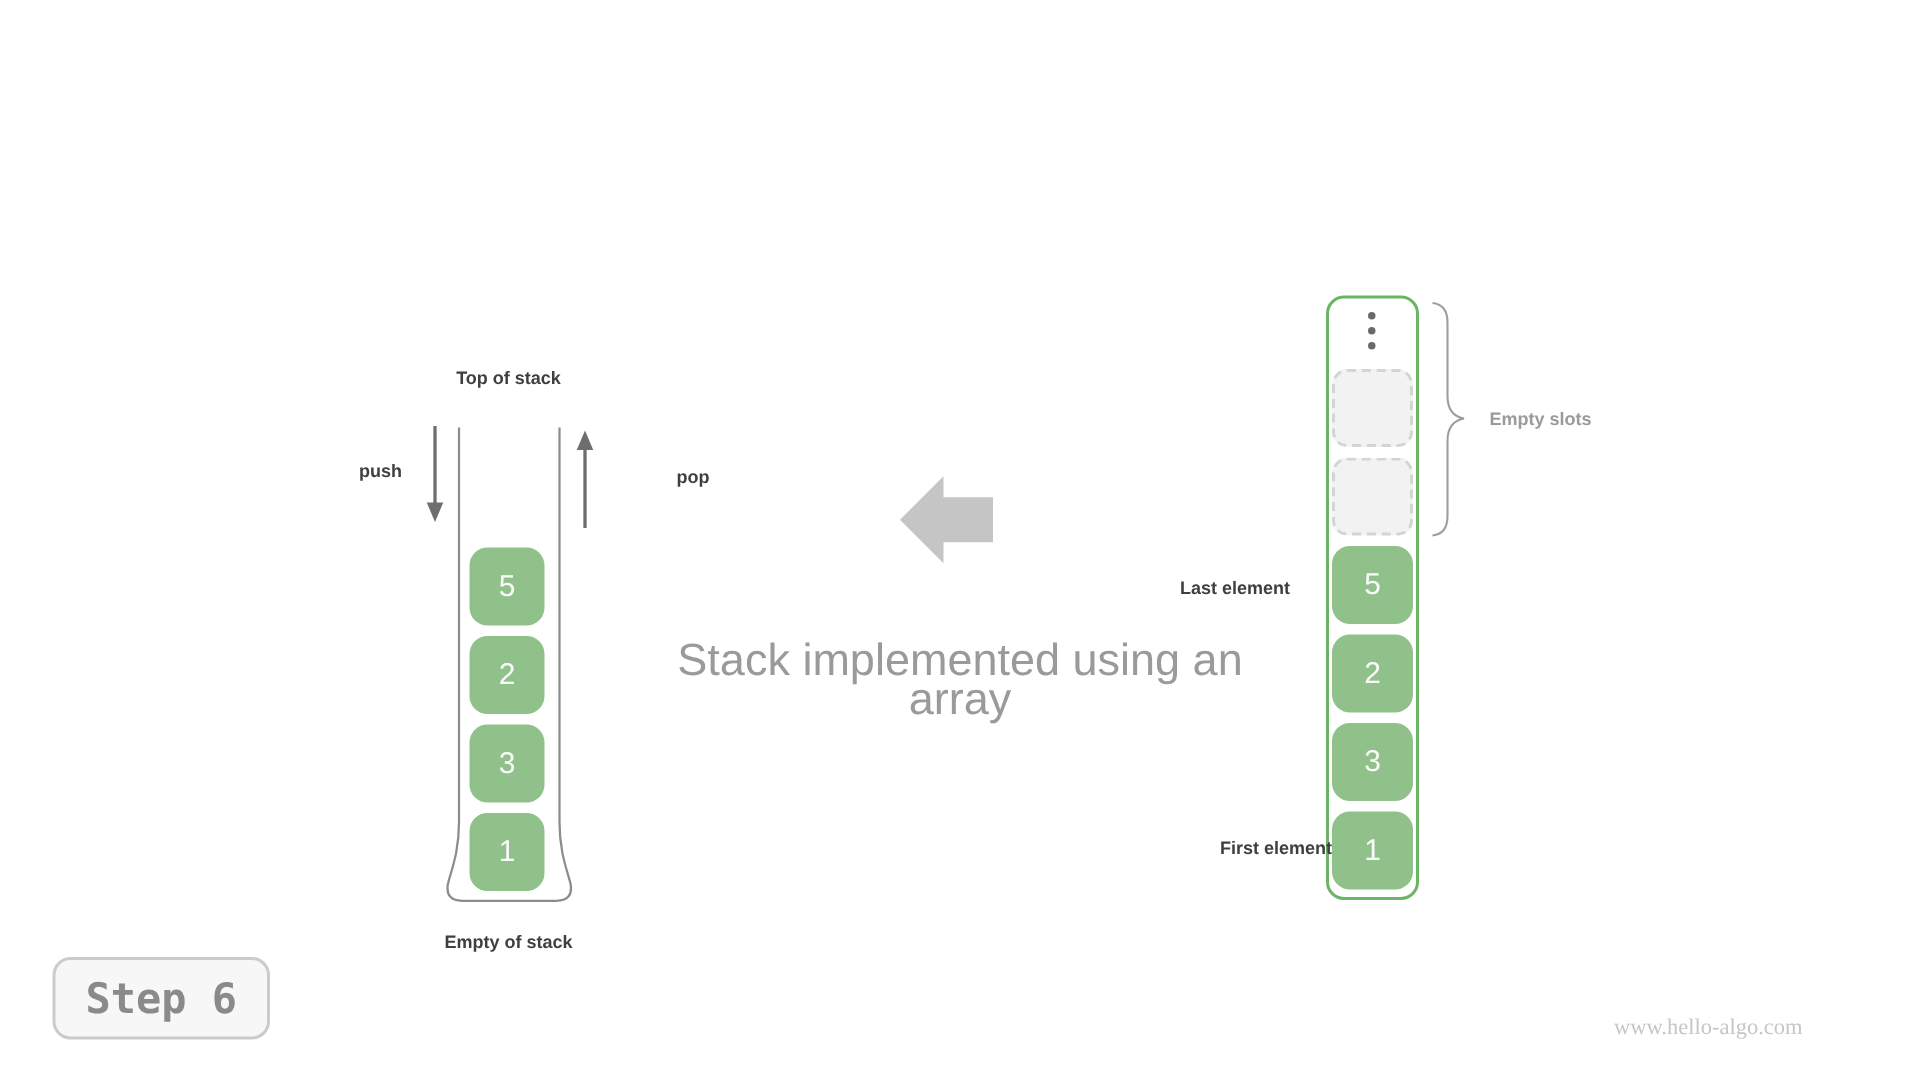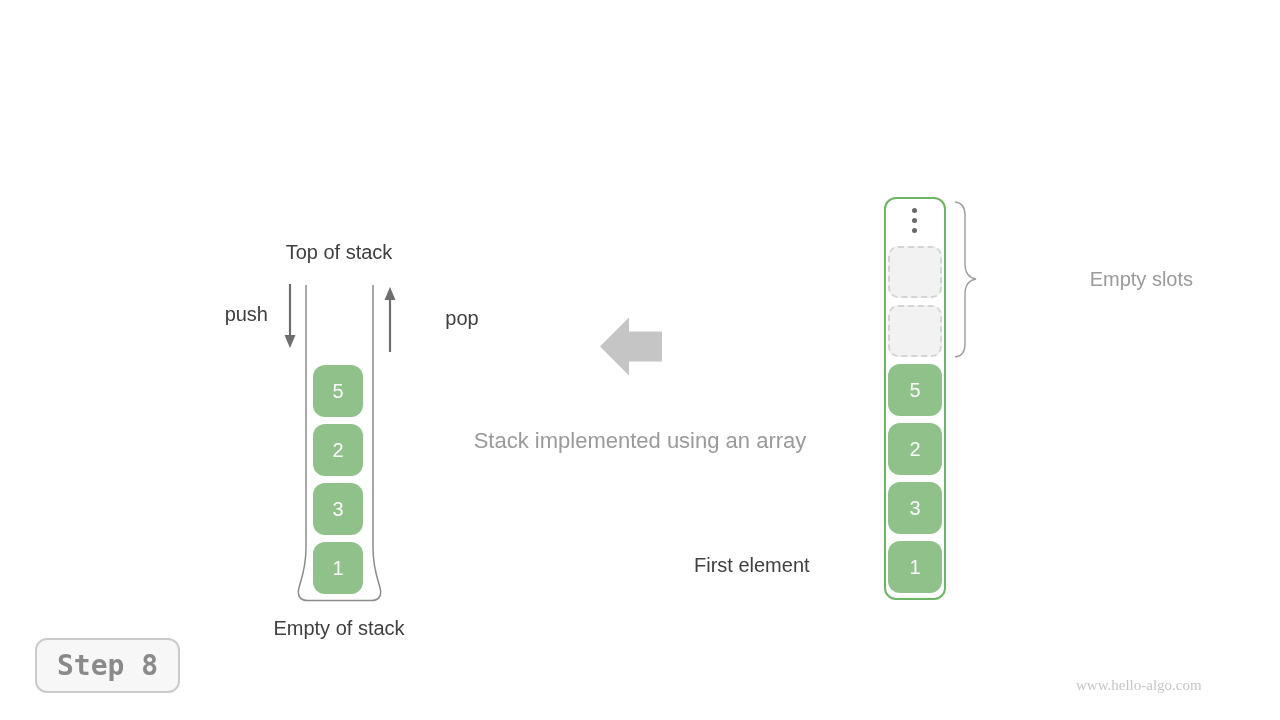--- a/index.html
+++ b/index.html
@@ -3,34 +3,34 @@
 <meta charset="utf-8">
 <style>
   * { margin:0; padding:0; box-sizing:border-box; }
   html,body { background:#ffffff; }
   .canvas {
     position:relative; width:1280px; height:720px; background:#ffffff;
     font-family:"Liberation Sans", sans-serif; overflow:hidden;
   }
   .overlay { position:absolute; left:0; top:0; width:1280px; height:720px; pointer-events:none; }
 
-  .label { position:absolute; line-height:24px; font-size:20px; font-weight:400; color:var(--text-dark); }
+  .label { position:absolute; line-height:24px; font-size:12px; font-weight:700; color:var(--text-dark); }
   .label.gray { color:var(--text-gray); }
   .caption {
     position:absolute; left:440px; top:428px; width:400px; text-align:center;
-    font-size:22px; font-weight:400; color:var(--text-gray); line-height:26px;
+    font-size:30px; font-weight:400; color:var(--text-gray); line-height:26px;
   }
 
   .top-label    { left:239px; top:240px; width:200px; text-align:center; }
   .push-label   { left:168px; top:302px; width:100px; text-align:right; }
   .pop-label    { left:412px; top:306px; width:100px; text-align:center; }
   .bottom-label { left:239px; top:616px; width:200px; text-align:center; }
-  .empty-label  { left:993px; top:267px; width:200px; text-align:right; }
+  .empty-label  { left:993px; top:267px; width:200px; text-align:left; }
   .last-label   { left:700px; top:380px; width:160px; text-align:right; }
-  .first-label  { left:694px; top:553px; width:160px; }
+  .first-label  { left:728px; top:553px; width:160px; text-align:right; }
 
   .cell-col { position:absolute; display:flex; flex-direction:column; gap:7px; align-items:center; }
   #left-cells { left:313px; top:365px; width:50px; }
   #right-col  { left:886px; top:246px; width:58px; }
 
   .cell {
     width:100%; height:52px; border-radius:12px;
     background:var(--cell-green); color:var(--cell-number-white);
     display:flex; align-items:center; justify-content:center;
     font-size:20px; font-weight:500;
@@ -112,20 +112,21 @@
   <div id="right-col" class="cell-col">
       <div class="empty-slot"></div>
       <div class="empty-slot"></div>
       <div class="cell">5</div>
       <div class="cell">2</div>
       <div class="cell">3</div>
       <div class="cell">1</div>
     </div>
 
   <div class="label gray empty-label">Empty slots</div>
+  <div class="label last-label">Last element</div>
   <div class="label first-label">First element</div>
 
   <div class="step-badge">
-    <span>Step 8</span>
+    <span>Step 6</span>
   </div>
   <div class="watermark">www.hello-algo.com</div>
 
 </div>
 
 </body></html>

